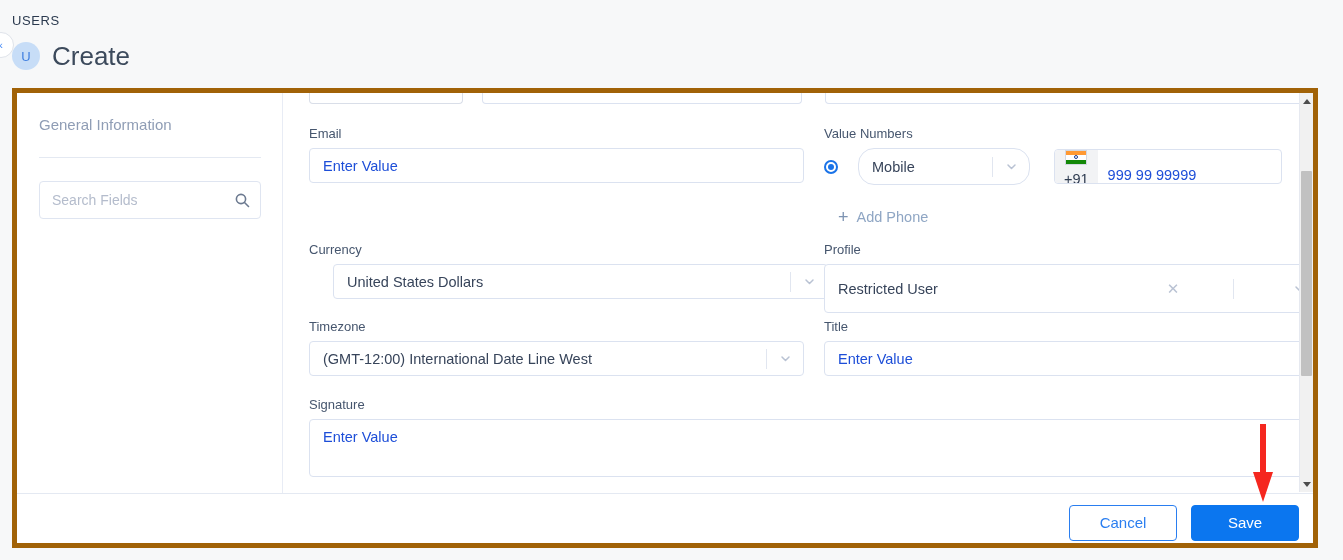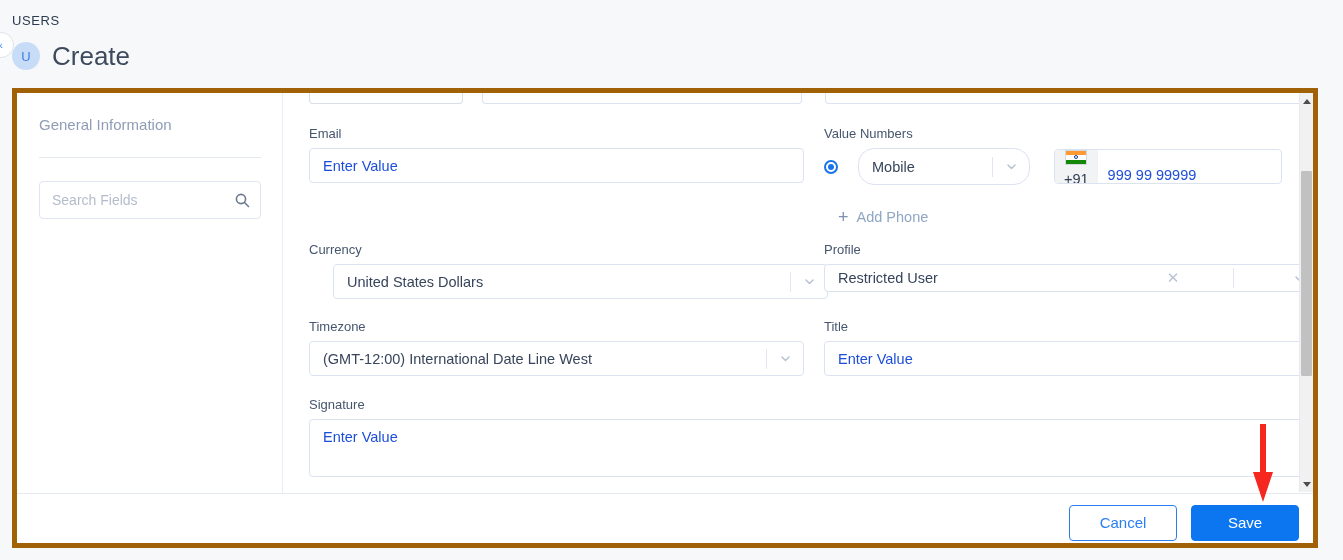--- a/index.html
+++ b/index.html
@@ -480,21 +480,21 @@
         <span class="caret">
           <svg width="13" height="13" viewBox="0 0 13 13" fill="none" stroke="currentColor" stroke-width="1.5">
             <polyline points="3,5 6.5,8.5 10,5" stroke-linecap="round" stroke-linejoin="round"></polyline>
           </svg>
         </span>
       </div>
     </div>
 
     <div class="field" style="left:541px; top:149px; width:494px;">
       <span class="field-label">Profile</span>
-      <div class="input-box" style="width:494px; height:28px;gap:47px;">
+      <div class="input-box" style="width:494px; height:49px;gap:47px;">
         <span class="value">Restricted User</span>
         <span class="spacer"></span>
         <span class="clear-x">✕</span>
         <span class="sel-sep"></span>
         <span class="caret">
           <svg width="13" height="13" viewBox="0 0 13 13" fill="none" stroke="currentColor" stroke-width="1.5">
             <polyline points="3,5 6.5,8.5 10,5" stroke-linecap="round" stroke-linejoin="round"></polyline>
           </svg>
         </span>
       </div>

